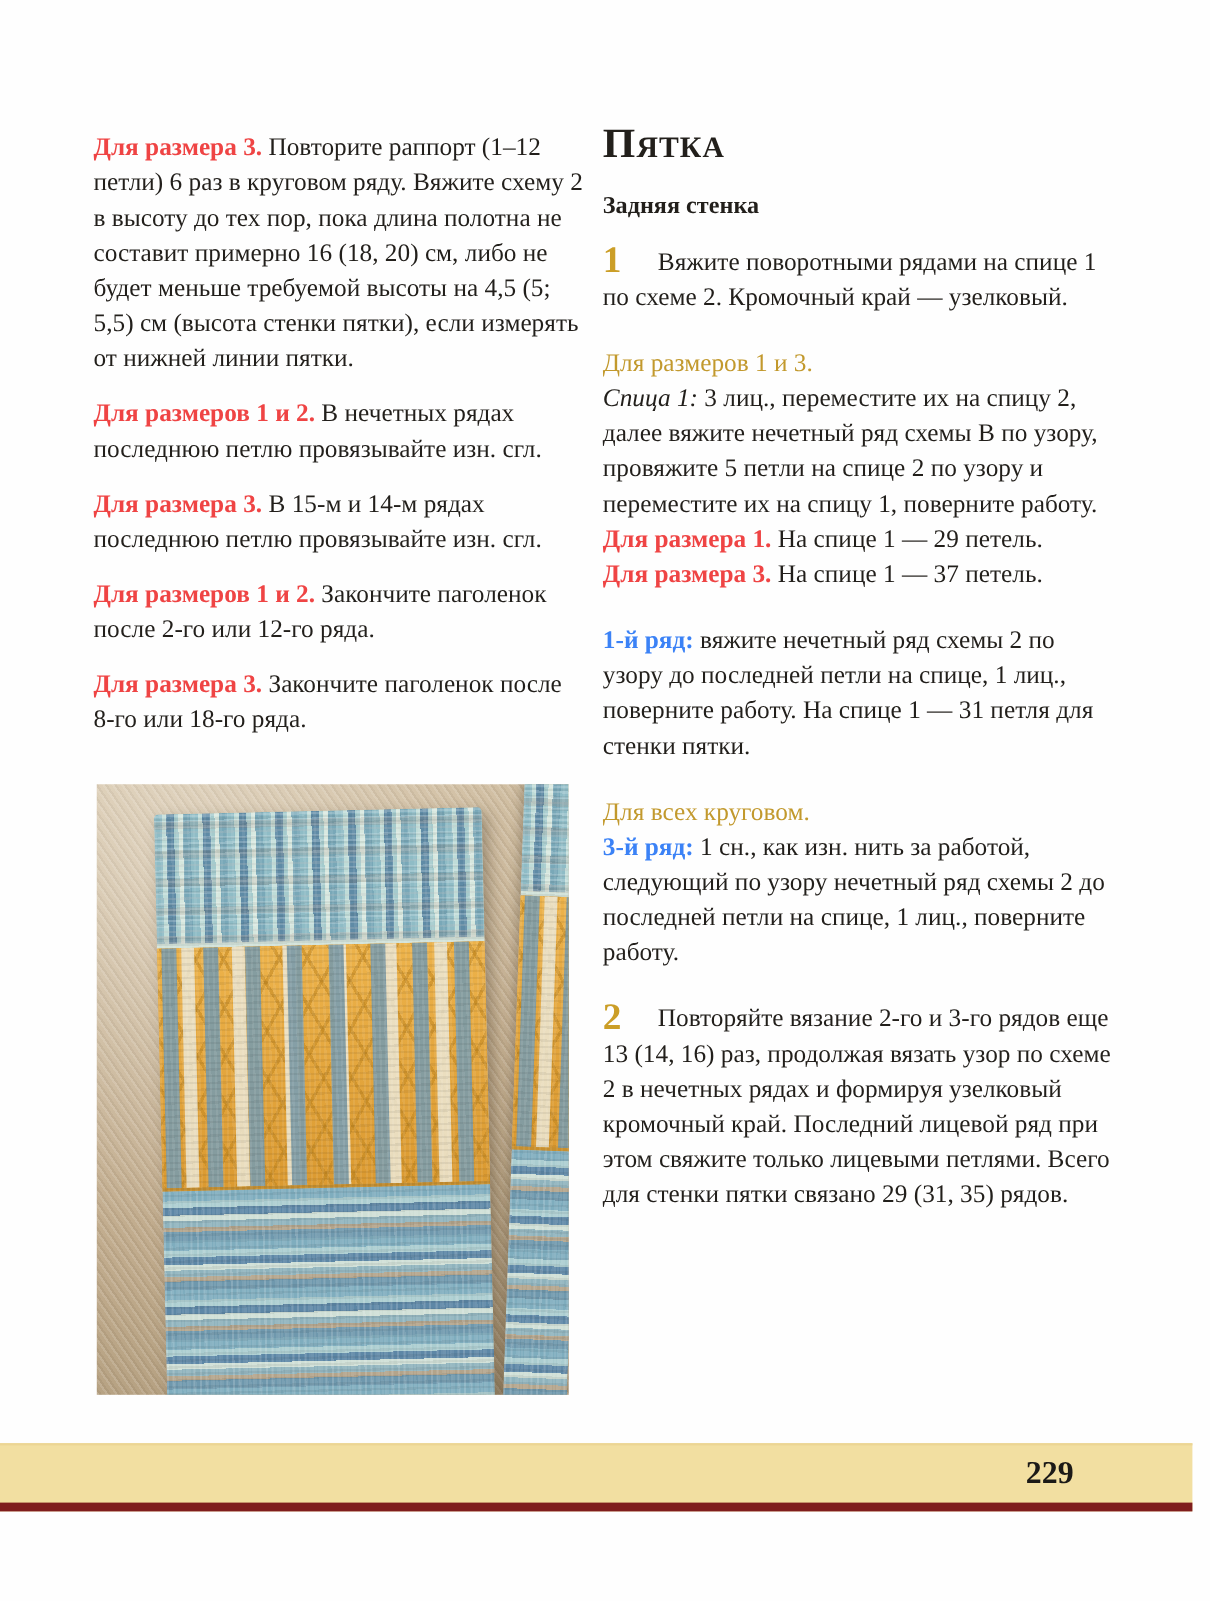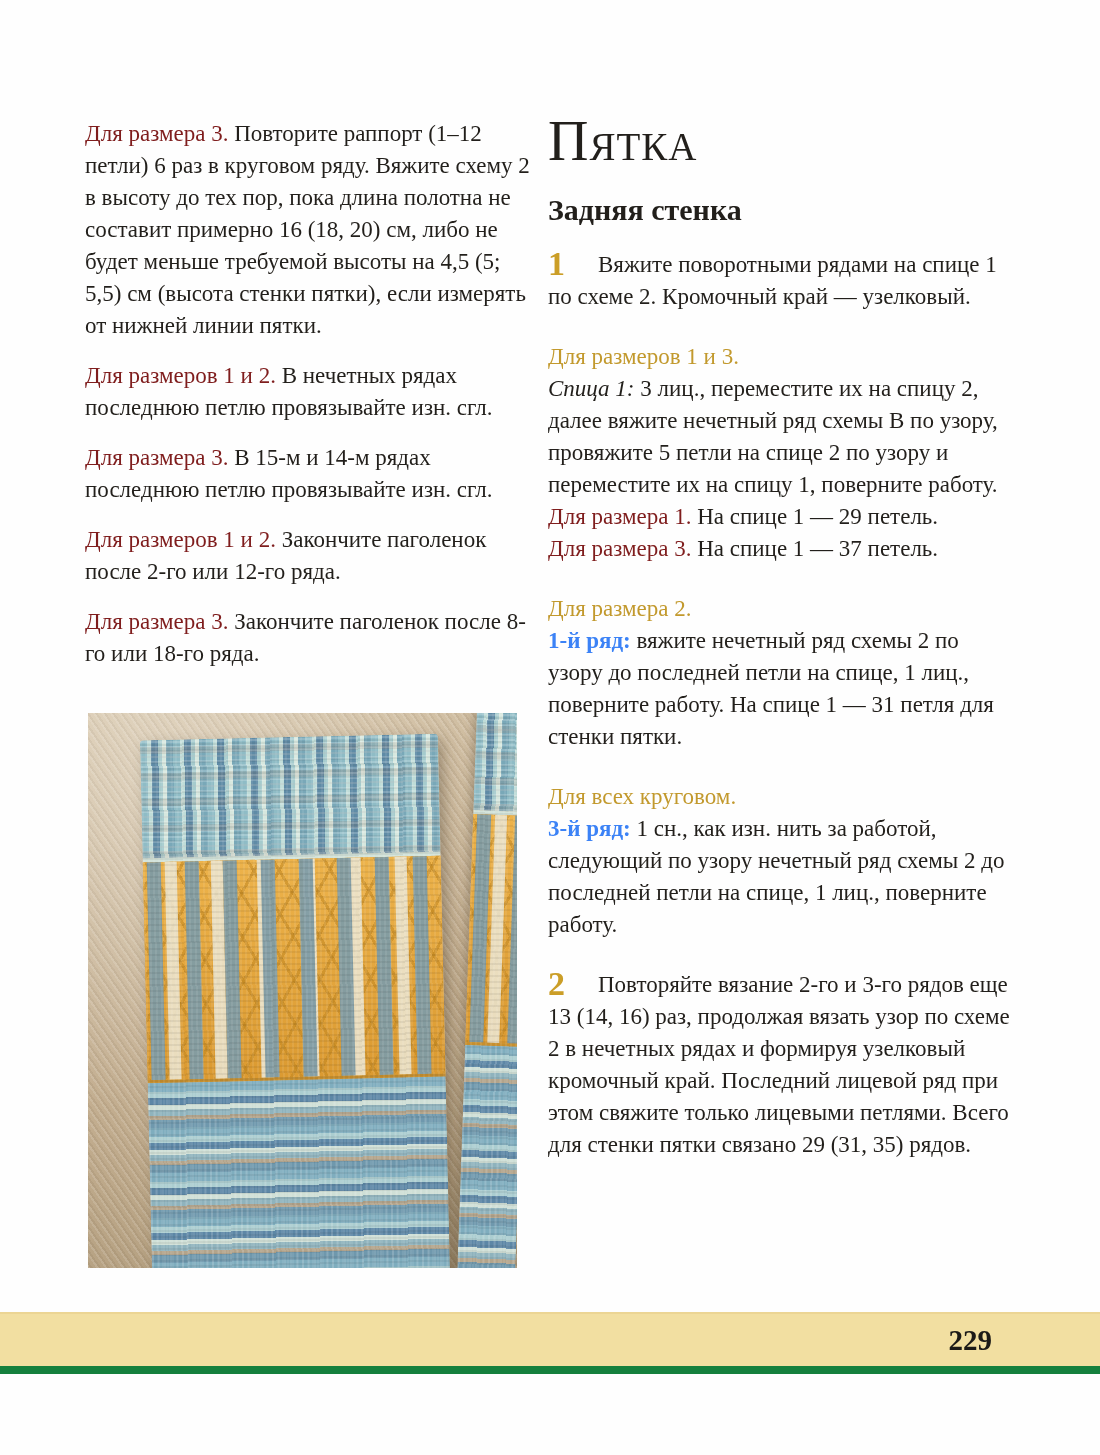--- a/index.html
+++ b/index.html
@@ -18,35 +18,35 @@
   
   .col-left  { position: absolute; left: 85px;  top: 118px; width: 447px; }
   .col-right { position: absolute; left: 548px; top: 112px; width: 464px; }
 
   .para {
     font-size: 23px;
     line-height: 32px;
     margin: 0 0 18px 0;
     text-align: left;
   }
-  .lead      { font-weight: normal; color: #7f1d1d; }
+  .lead      { font-weight: bold; color: #ef4444; }
   .lead-bold { font-weight: bold; color: #3b82f6; }
   .lead-ital { font-style: italic; }
 
   
   .doc-title {
-    font-size: 56px;
-    font-weight: normal;
+    font-size: 38px;
+    font-weight: bold;
     font-variant: small-caps;
     letter-spacing: 1px;
     line-height: 1.05;
     margin: 0 0 22px 0;
   }
   .doc-subtitle {
-    font-size: 30px;
+    font-size: 22px;
     font-weight: bold;
     margin: 0 0 22px 0;
   }
   .step { margin: 0 0 28px 0; }
   .step-num {
     float: left;
     width: 50px;
     font-size: 34px;
     line-height: 30px;
     font-weight: bold;
@@ -120,26 +120,26 @@
   .m-rib  { height: 118px; }
   .m-gold { height: 218px; }
   .m-bot  { height: 204px; }
   .s-rib  { height: 104px; }
   .s-gold { height: 228px; }
   .s-bot  { height: 238px; }
 
   
   .footer-band {
     position: absolute;
-    left: 0; right: 0; top: 1312px;
+    left: 0; right: 16px; top: 1312px;
     height: 52px;
     background: #f2dfa1;
     border-top: 2px solid #ecd globalization;
     border-top: 2px solid #ecd594;
-    border-bottom: 8px solid #15803d;
+    border-bottom: 8px solid #7f1d1d;
   }
   .page-num {
     position: absolute;
     right: 108px; top: 50%;
     transform: translateY(-50%);
     font-weight: bold;
     font-size: 29px;
     color: #1c1a17;
   }
 </style>
@@ -179,21 +179,20 @@
     </div>
 
     <div class="section">
       <span class="sec-head para tight">Для размеров 1 и 3.</span>
       <p class="para tight"><span class="lead-ital">Спица 1:</span><span> 3 лиц., переместите их на спицу 2, далее вяжите нечетный ряд схемы В по узору, провяжите 5 петли на спице 2 по узору и переместите их на спицу 1, поверните работу.</span></p>
       <p class="para tight"><span class="lead">Для размера 1.</span><span> На спице 1 — 29 петель.</span></p>
       <p class="para tight"><span class="lead">Для размера 3.</span><span> На спице 1 — 37 петель.</span></p>
     </div>
 
     <div class="section">
-      <span class="sec-head para tight">Для размера 2.</span>
       <p class="para tight"><span class="lead-bold">1-й ряд:</span><span> вяжите нечетный ряд схемы 2 по узору до последней петли на спице, 1 лиц., поверните работу. На спице 1 — 31 петля для стенки пятки.</span></p>
     </div>
 
     <div class="section">
       <span class="sec-head para tight">Для всех круговом.</span>
       <p class="para tight"><span class="lead-bold">3-й ряд:</span><span> 1 сн., как изн. нить за работой, следующий по узору нечетный ряд схемы 2 до последней петли на спице, 1 лиц., поверните работу.</span></p>
     </div>
 
     <div class="step">
       <span class="step-num">2</span>

